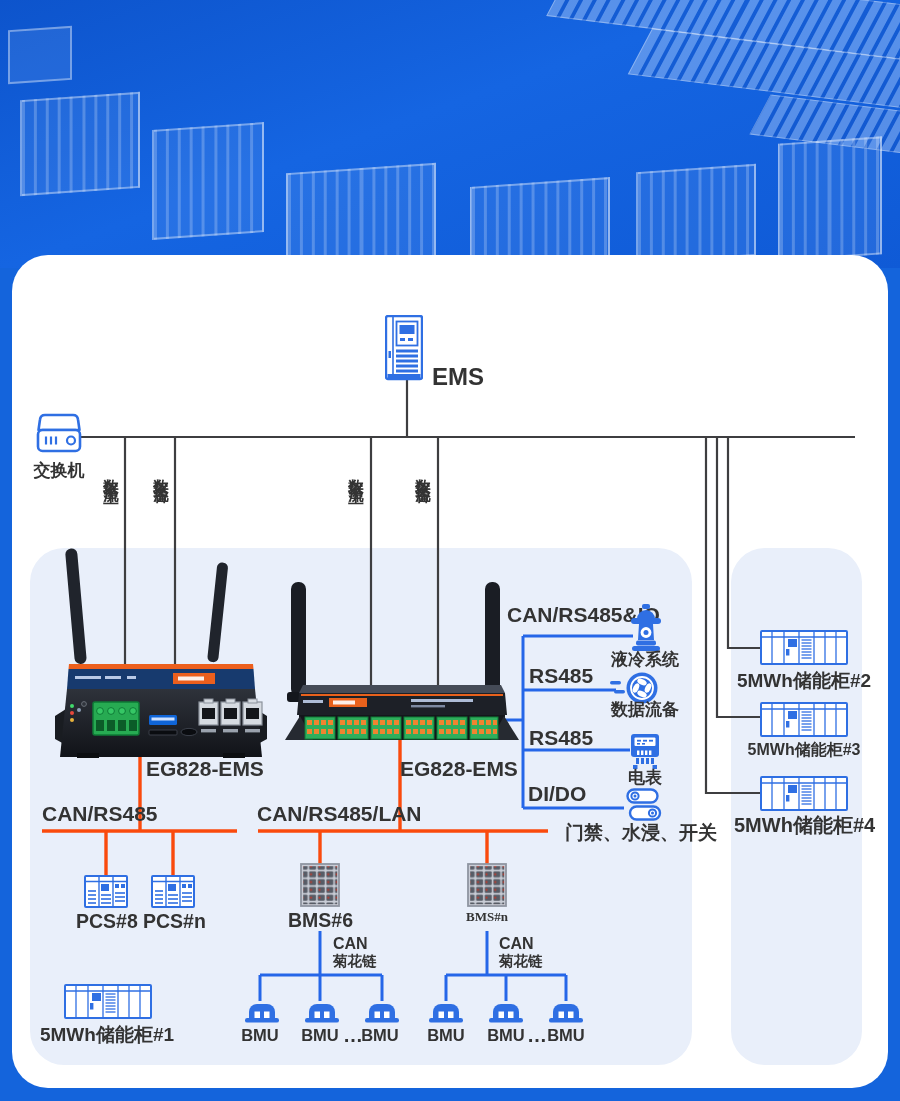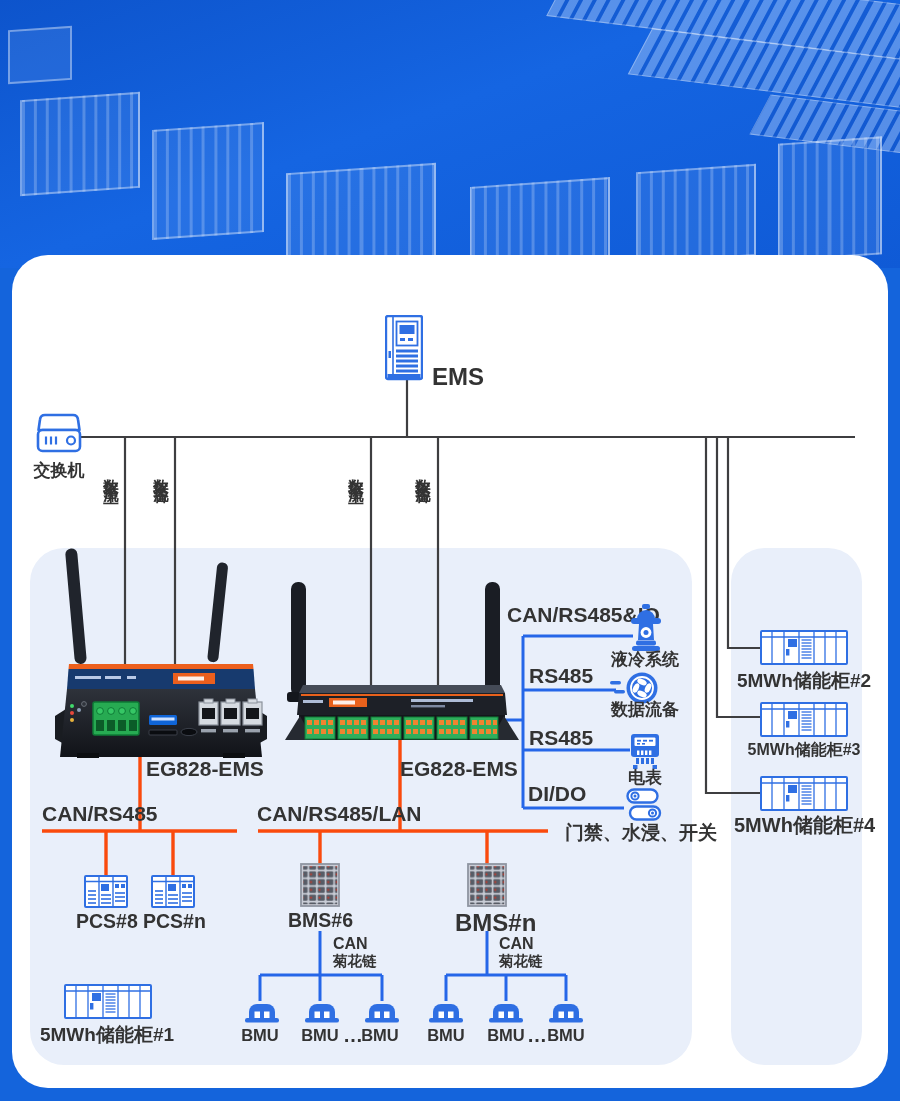--- a/index.html
+++ b/index.html
@@ -415,21 +415,21 @@
     <rect x="3.2" y="3.2" width="34" height="38" fill="url(#bmsc1)"></rect>
   </svg>
 </div>
 <div class="abs" style="left:467px;top:863px;">
   <svg width="40" height="44" viewBox="0 0 40 44">
     <rect x="1" y="1" width="38" height="42" fill="#c9cdd6" stroke="#8f95a1" stroke-width="1.8"></rect>
     <rect x="3.2" y="3.2" width="34" height="38" fill="url(#bmsc1)"></rect>
   </svg>
 </div>
 <div class="abs lbl ctr" style="left:288px;top:909px;width:64px;font-size:19.5px;">BMS#6</div>
-<div class="abs lbl ctr" style="left:455px;top:909px;width:64px;font-size:24px;">BMS#n</div>
+<div class="abs lbl ctr" style="left:455px;top:909px;width:64px;font-size:13px;font-family:Liberation Serif, serif;">BMS#n</div>
 
 <div class="abs" style="left:333px;top:935px;line-height:1.12;">
   <div class="lbl" style="font-size:16px;">CAN</div>
   <div class="lbl" style="font-size:14.5px;font-weight:700;">菊花链</div>
 </div>
 <div class="abs" style="left:499px;top:935px;line-height:1.12;">
   <div class="lbl" style="font-size:16px;">CAN</div>
   <div class="lbl" style="font-size:14.5px;font-weight:700;">菊花链</div>
 </div>
 

